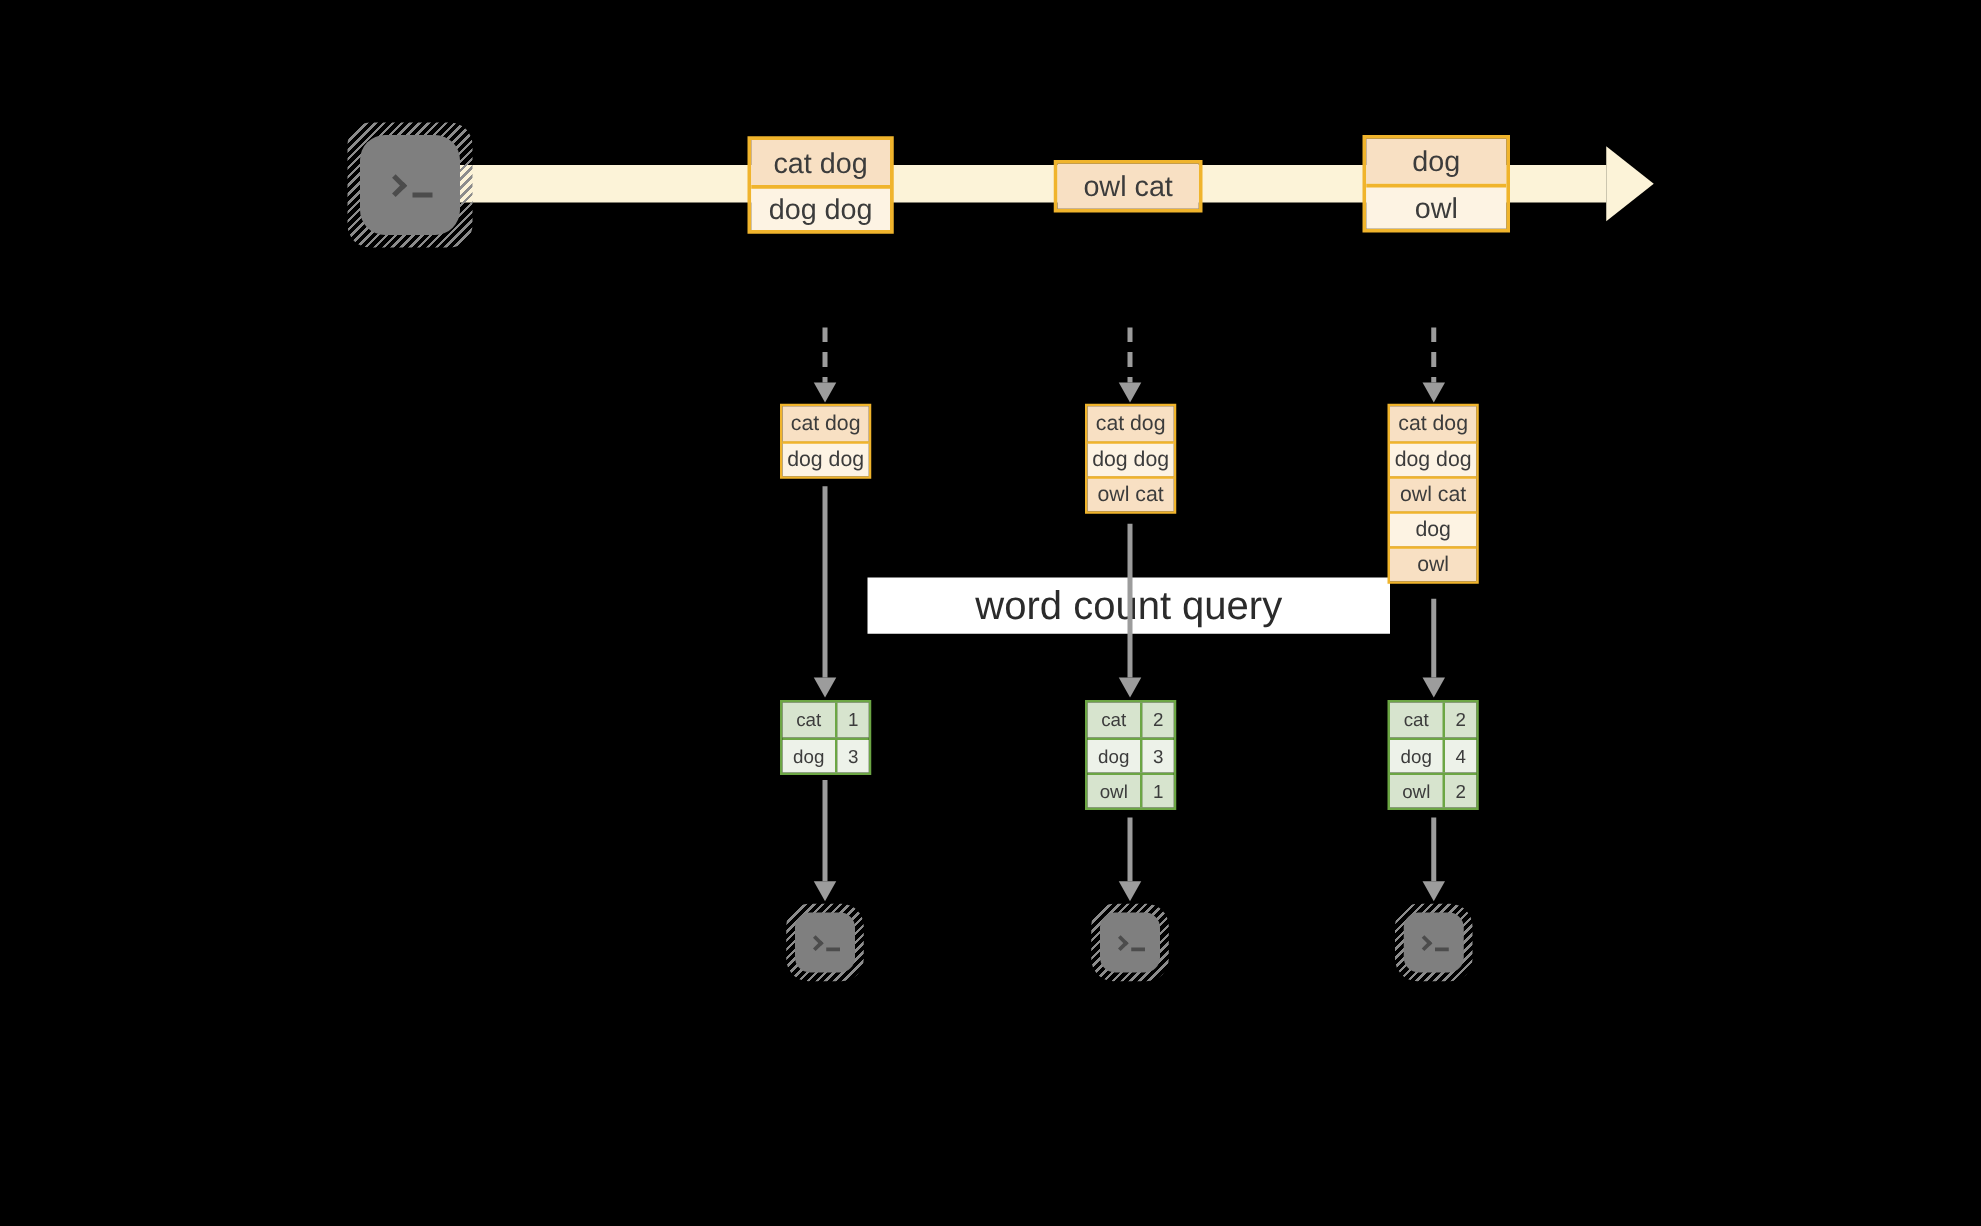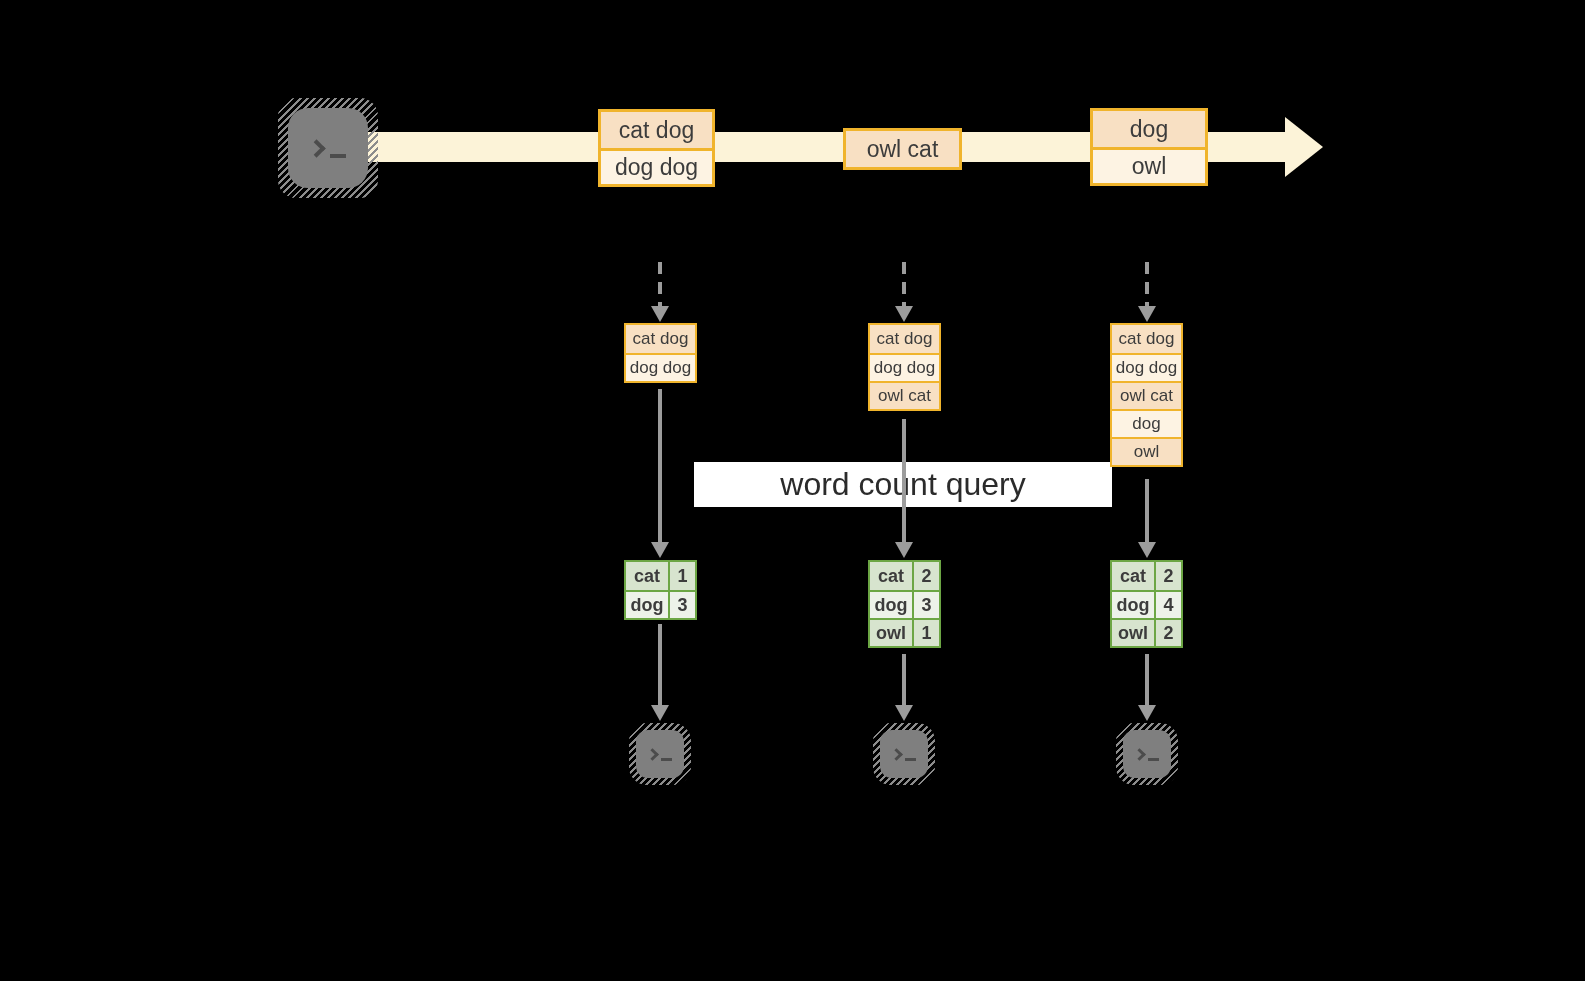--- a/index.html
+++ b/index.html
@@ -67,21 +67,21 @@
   .query-label{position:absolute;left:694px;top:462px;width:418px;height:45px;background:var(--labelBg);
     display:flex;align-items:center;justify-content:center;font-size:32px;color:var(--labelText);z-index:1;}
 
   
   .wctable{position:absolute;top:560px;width:73px;border:2px solid var(--green);z-index:3;}
   .wctable .trow{display:flex;height:28px;}
   .wctable .trow + .trow{border-top:2px solid var(--green);}
   .wctable .trow:nth-child(odd) .cell{background:var(--greenCellDark);}
   .wctable .trow:nth-child(even) .cell{background:var(--greenCellLight);}
   .wctable .cell{display:flex;align-items:center;justify-content:center;
-    font-size:18px;color:var(--textDark);font-weight:bold;}
+    font-size:15px;color:var(--textDark);}
   .wctable .word{width:44px;border-right:2px solid var(--green);}
   .wctable .count{flex:1;}
   .wctable.t0{left:624px;} .wctable.t1{left:868px;} .wctable.t2{left:1110px;}
 </style>
 </head>
 <body>
 
 <div class="canvas">
 
   <div class="stream-band"></div>

